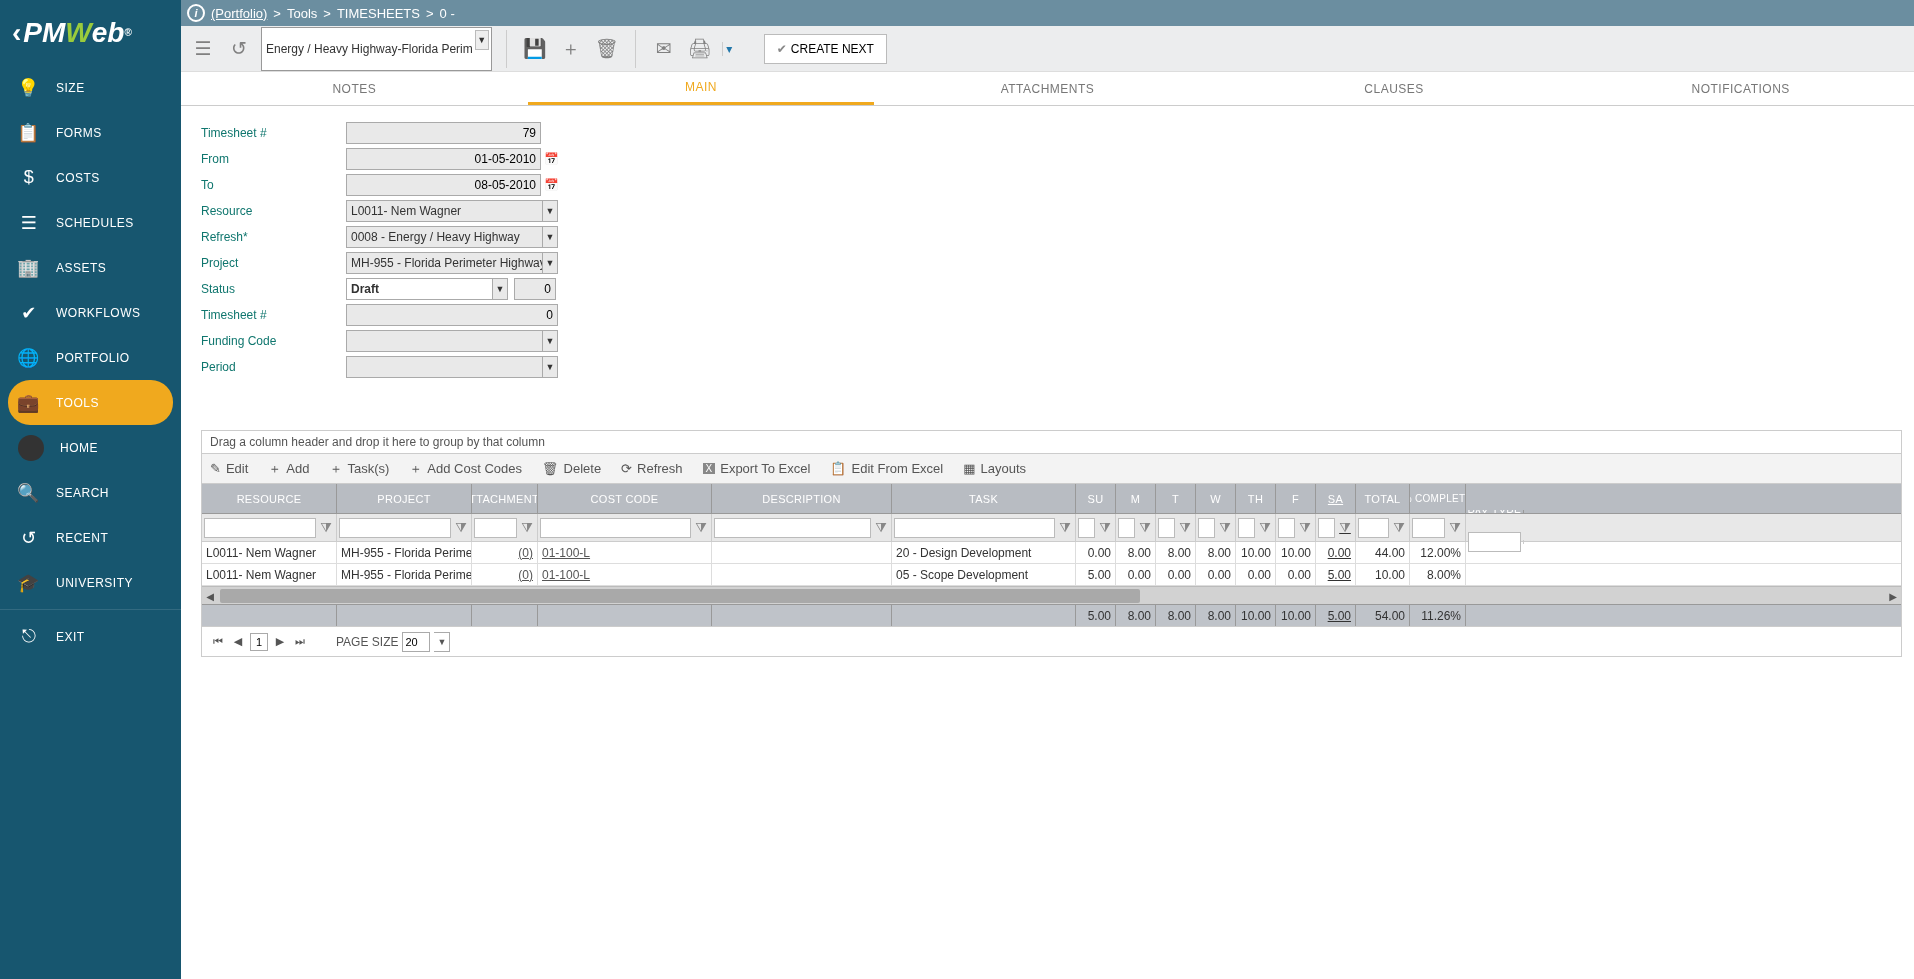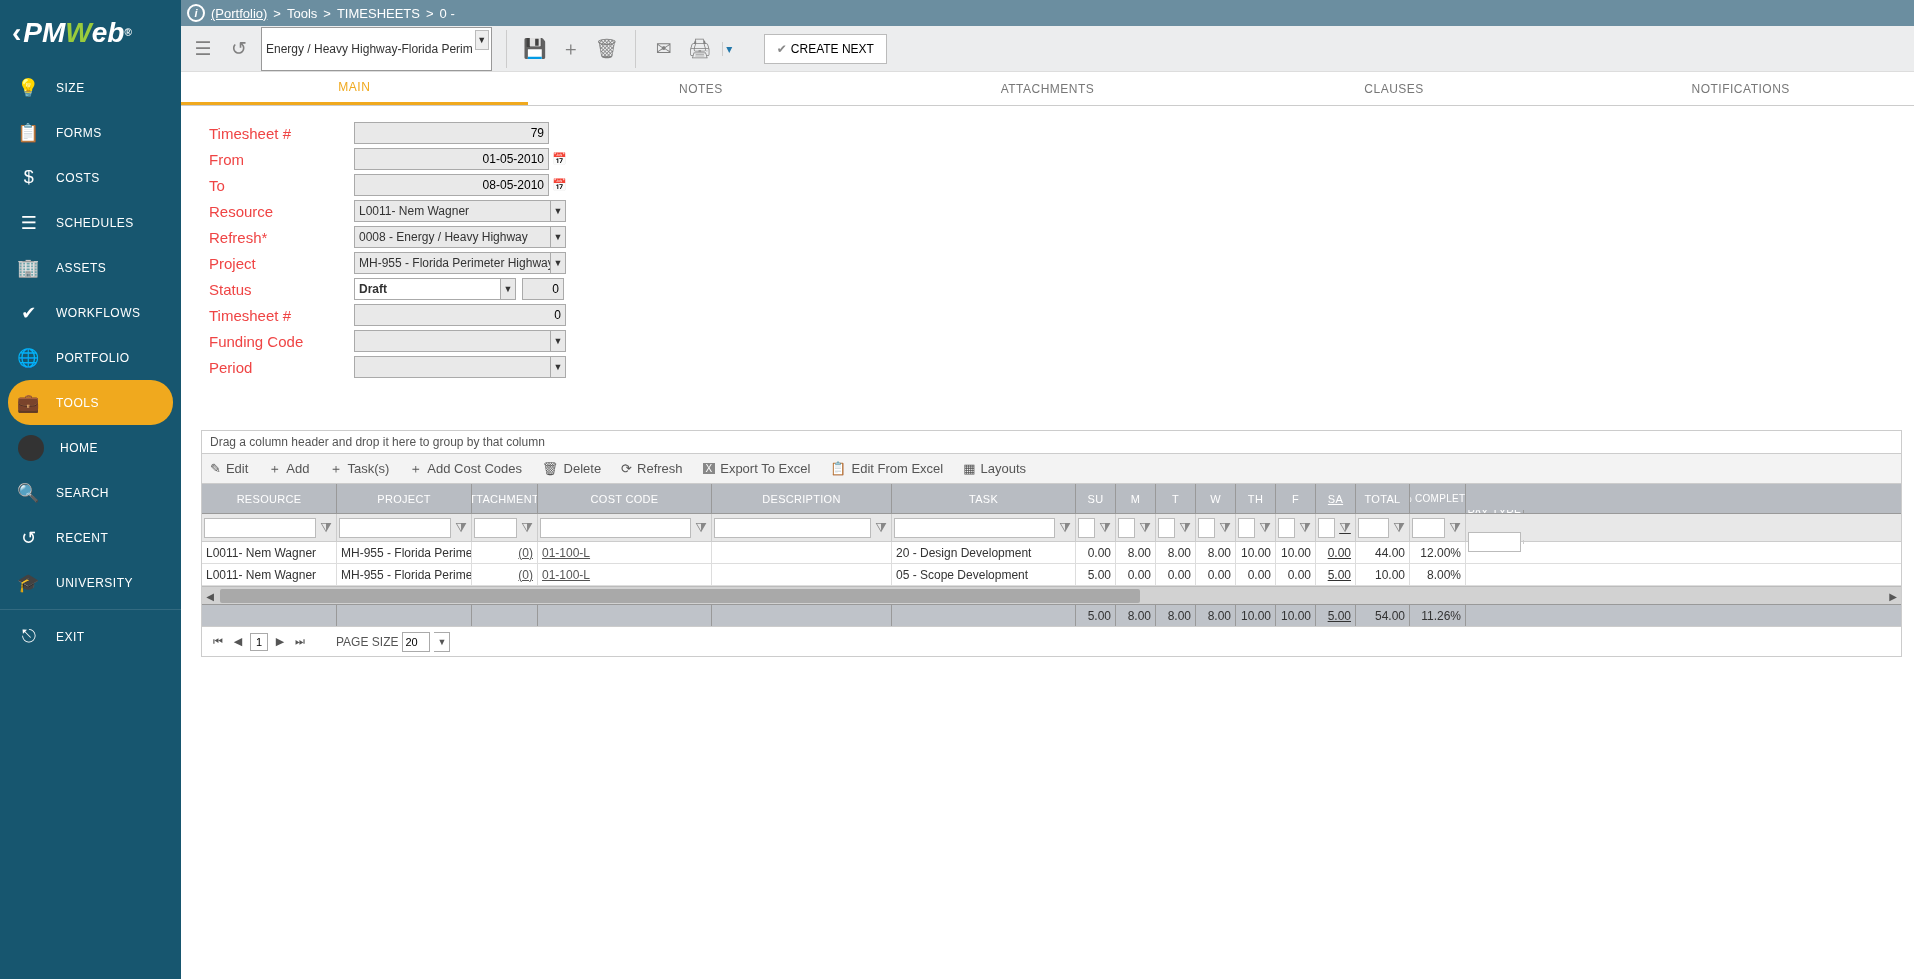--- a/index.html
+++ b/index.html
@@ -34,21 +34,21 @@
 .print-dd { border-left:1px solid #ccc; width:14px; display:flex; align-items:center; justify-content:center; color:#27a; }
 
 
 .tabs { position:absolute; left:181px; top:72px; right:0; height:34px; background:#fff; border-bottom:1px solid #ccc; display:flex; }
 .tab { flex:1; display:flex; align-items:center; justify-content:center; font-size:12px; color:#777; cursor:pointer; letter-spacing:0.5px; }
 .tab.active { color:#f0a91e; border-bottom:3px solid #f0a91e; }
 
 
 .form-area { position:absolute; left:201px; top:120px; width:560px; }
 .form-row { display:flex; align-items:center; height:26px; margin-bottom:0; }
-.form-label { width:145px; font-size:15px; color:#ef4444;margin-left:8px; }
+.form-label { width:145px; font-size:12px; color:#0f766e; }
 .form-input { height:22px; border:1px solid #aaa; background:#e9e9e9; padding:0 4px; font-size:12px; text-align:right; }
 .form-input.w1 { width:195px; }
 .form-select { height:22px; border:1px solid #aaa; background:#e9e9e9; font-size:12px; padding:0 4px; text-align:left; display:inline-flex; align-items:center; position:relative; }
 .form-select .dd2 { position:absolute; right:-1px; top:-1px; width:16px; height:22px; background:#e9e9e9; border:1px solid #aaa; display:flex; align-items:center; justify-content:center; font-size:9px; }
 .cal-icon { width:18px; height:22px; display:inline-flex; align-items:center; justify-content:center; color:#999; margin-left:2px; }
 .form-check { margin-left:8px; }
 
 
 .grid-area { position:absolute; left:201px; top:430px; right:12px; border:1px solid #ccc; }
 .grid-group-hint { background:#fff; border-bottom:1px solid #ccc; padding:4px 8px; font-size:12px; color:#555; }
@@ -172,25 +172,25 @@
   <span class="tb-icon">🖨</span>
   <span class="print-dd">▾</span>
   <span style="width:12px;"></span>
   <button class="btn-create">
       <span style="color:#888;">✔</span>
       <span>CREATE NEXT</span>
     </button>
 </div>
 
 <div class="tabs">
+  <div class="tab">
+      <span>NOTES</span>
+    </div>
   <div class="tab active">
       <span>MAIN</span>
-    </div>
-  <div class="tab">
-      <span>NOTES</span>
     </div>
   <div class="tab">
       <span>ATTACHMENTS</span>
     </div>
   <div class="tab">
       <span>CLAUSES</span>
     </div>
   <div class="tab">
       <span>NOTIFICATIONS</span>
     </div>

